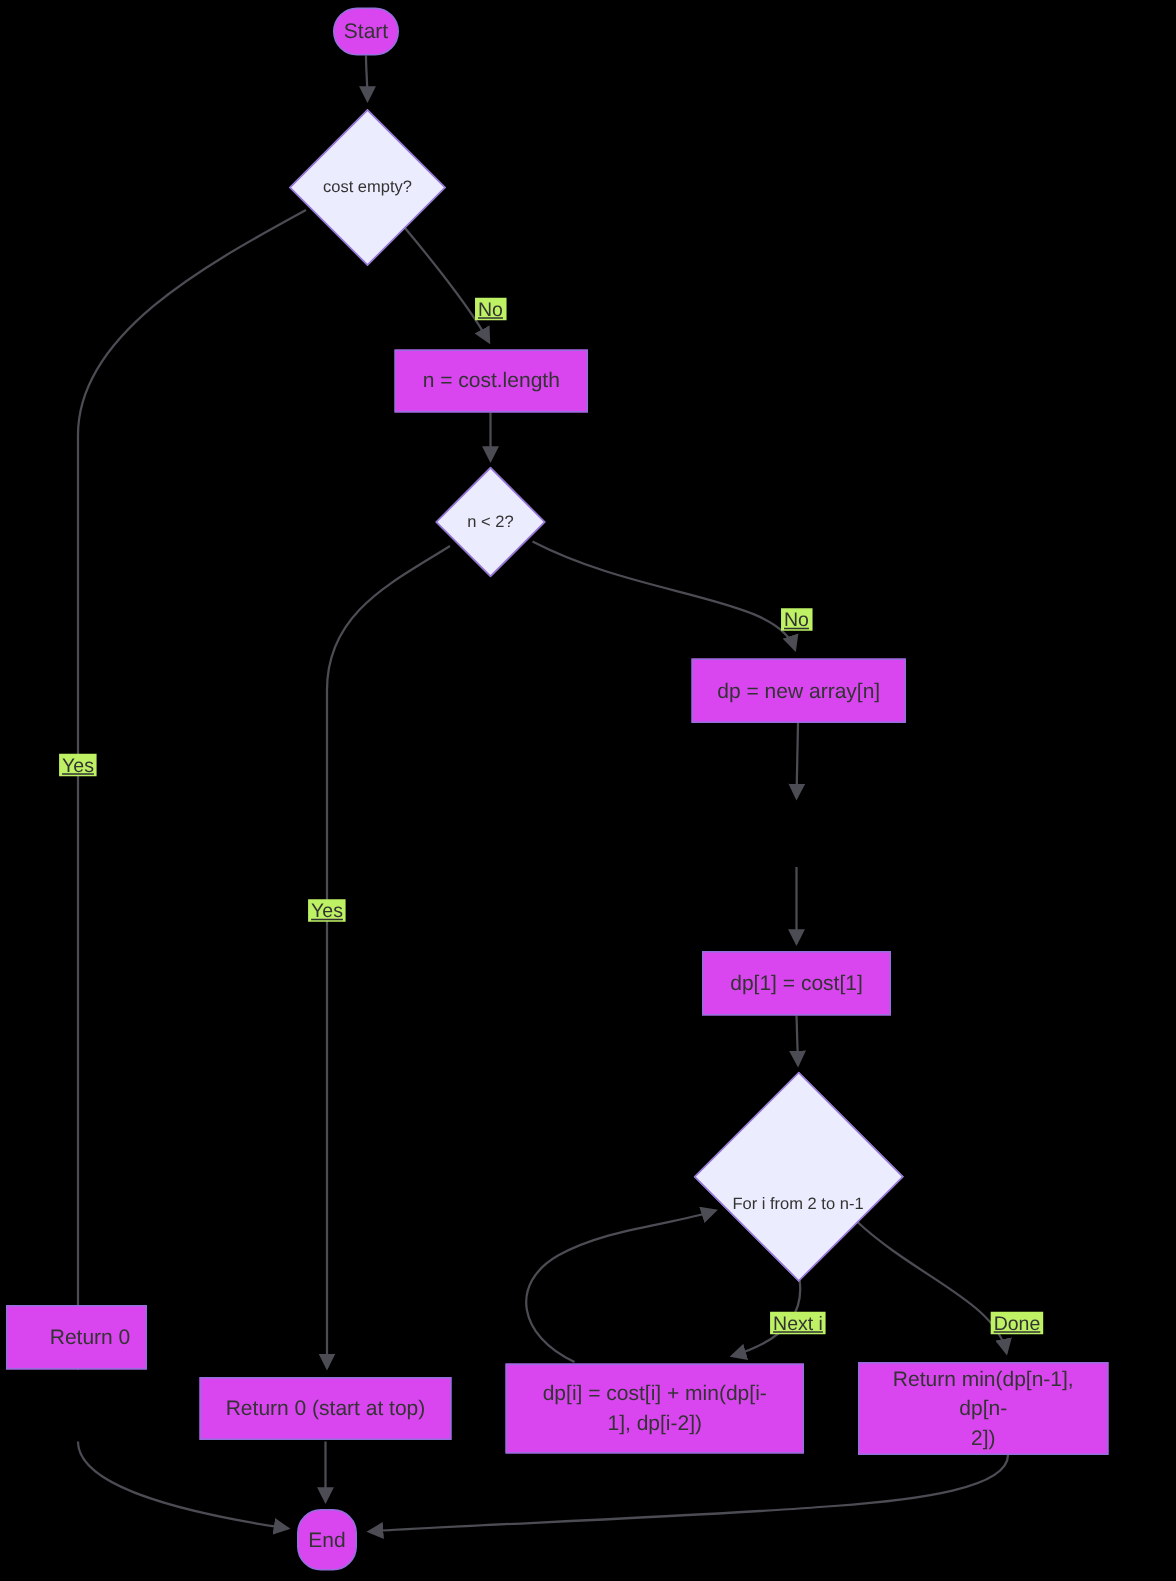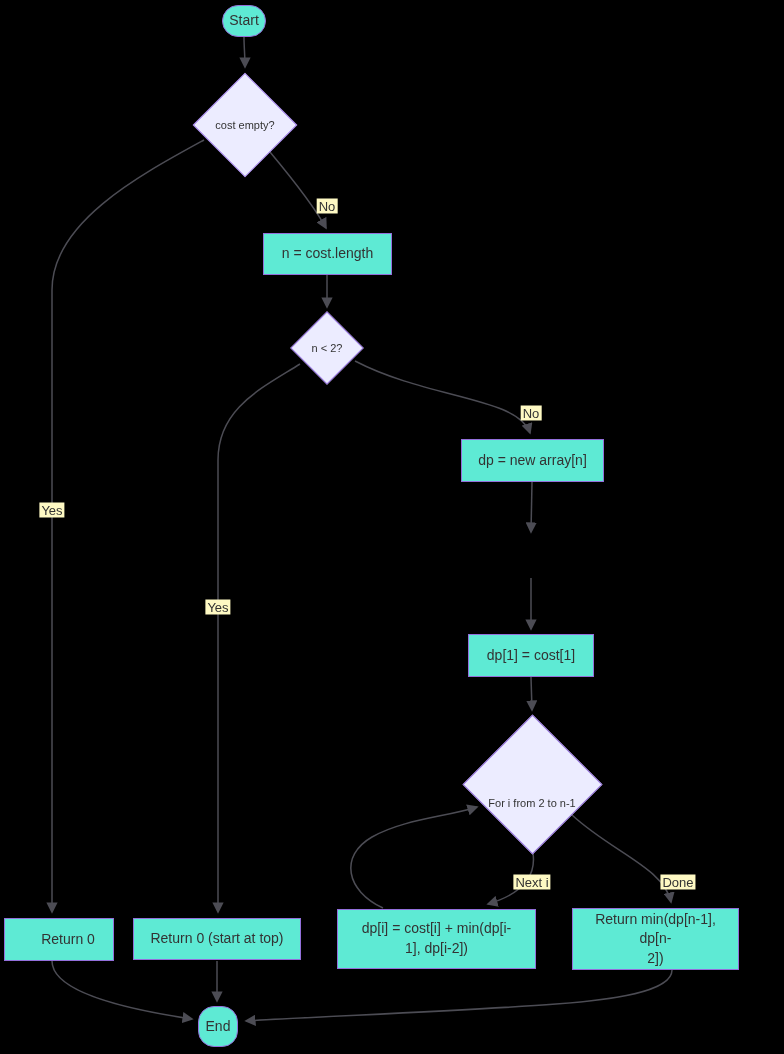--- a/index.html
+++ b/index.html
@@ -4,35 +4,35 @@
 <style>
   html,body{margin:0;padding:0;background:#000;}
   .canvas{
     position:relative;width:784px;height:1054px;background:#000000;overflow:hidden;
     font-family:"Liberation Sans", sans-serif;
   }
   svg.edges{position:absolute;left:0;top:0;width:784px;height:1054px;}
   .edge{fill:none;stroke:#4c4c54;stroke-width:1.5px;}
   .node{
     position:absolute;display:flex;align-items:center;justify-content:center;
-    background:#5eead4;border:1.5px solid #9370DB;box-sizing:border-box;
+    background:#d946ef;border:1.5px solid #9370DB;box-sizing:border-box;
     color:#333333;font-size:14px;text-align:center;line-height:1.4;
   }
   .stadium{border-radius:16px;}
   .diamond{
     position:absolute;background:#ECECFF;border:1.5px solid #9370DB;box-sizing:border-box;
     transform:rotate(45deg);
   }
   .center-label{
     position:absolute;transform:translate(-50%,-50%);
     color:#333333;font-size:11px;white-space:nowrap;text-align:center;
   }
   .elabel{
     position:absolute;transform:translate(-50%,-50%);
-    background:#fef9c3;color:#333333;font-size:13px;padding:0 2px;white-space:nowrap;
+    background:#bef264;color:#333333;font-size:13px;padding:0 2px;white-space:nowrap;text-decoration:underline;
   }
   .line{display:block;}
   .multiline{padding:0 8px;}
 </style>
 </head>
 <body>
 
 <div class="canvas">
 
   <svg class="edges" viewBox="0 0 784 1054">
@@ -76,21 +76,21 @@
 
   <div class="node" style="left:263px;top:233px;width:129px;height:42px;">
     <span>n = cost.length</span>
   </div>
 
 
   <div class="node" style="left:468px;top:634px;width:126px;height:43px;">
     <span>dp[1] = cost[1]</span>
   </div>
 
-  <div class="node" style="left:4px;top:918px;width:110px;height:43px;padding-left:18px;">
+  <div class="node" style="left:4px;top:870px;width:94px;height:43px;padding-left:18px;">
     <span>Return 0</span>
   </div>
 
   <div class="node" style="left:133px;top:918px;width:168px;height:42px;">
     <span>Return 0 (start at top)</span>
   </div>
 
   <div class="node multiline" style="left:337px;top:909px;width:199px;height:60px;">
     <div>
       <span class="line">dp[i] = cost[i] + min(dp[i-</span>

